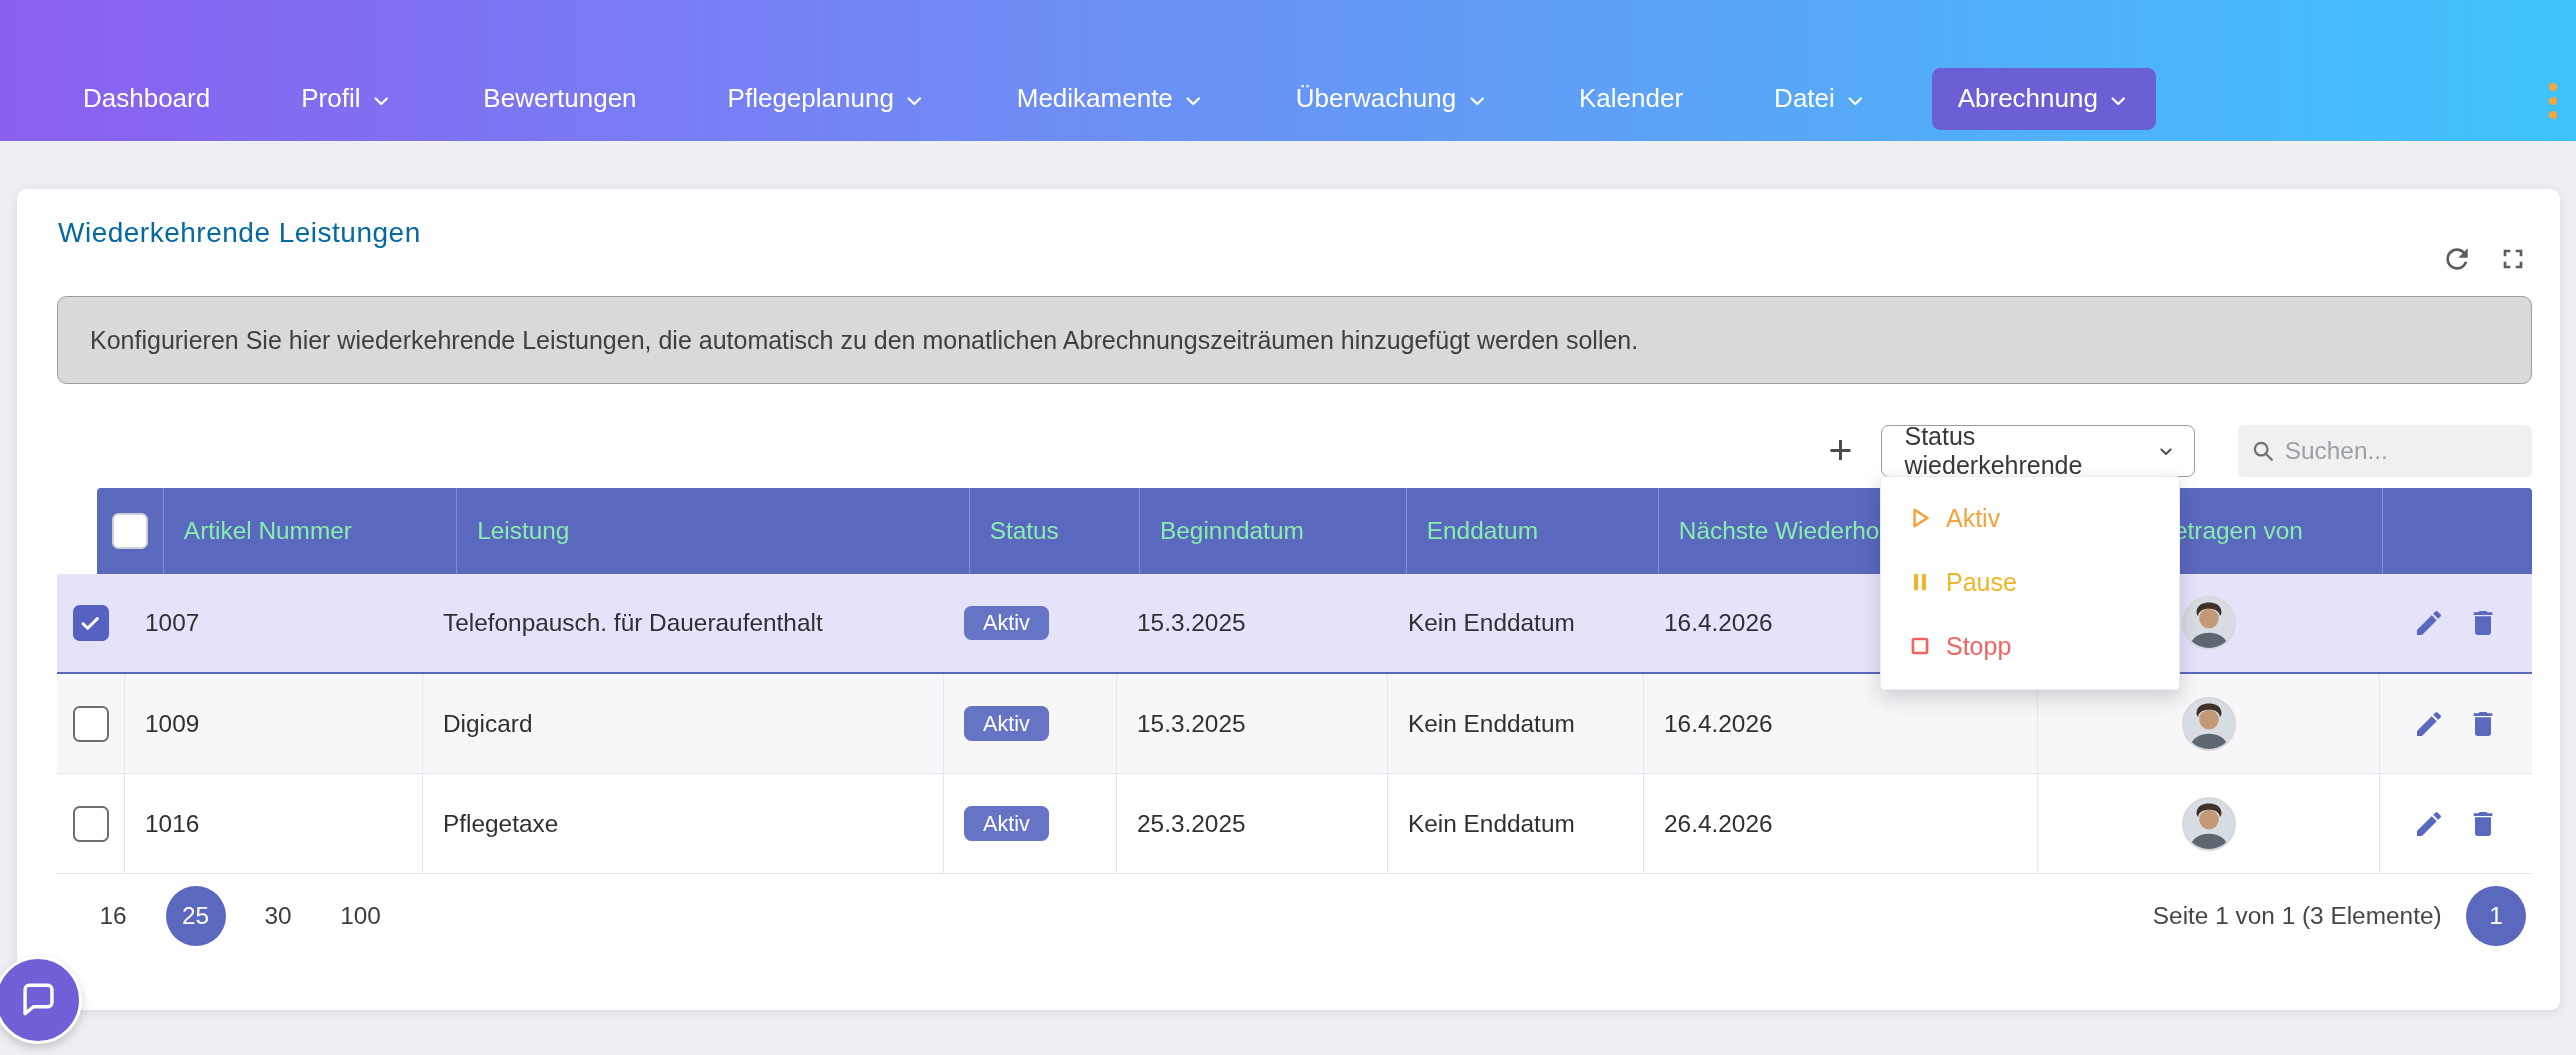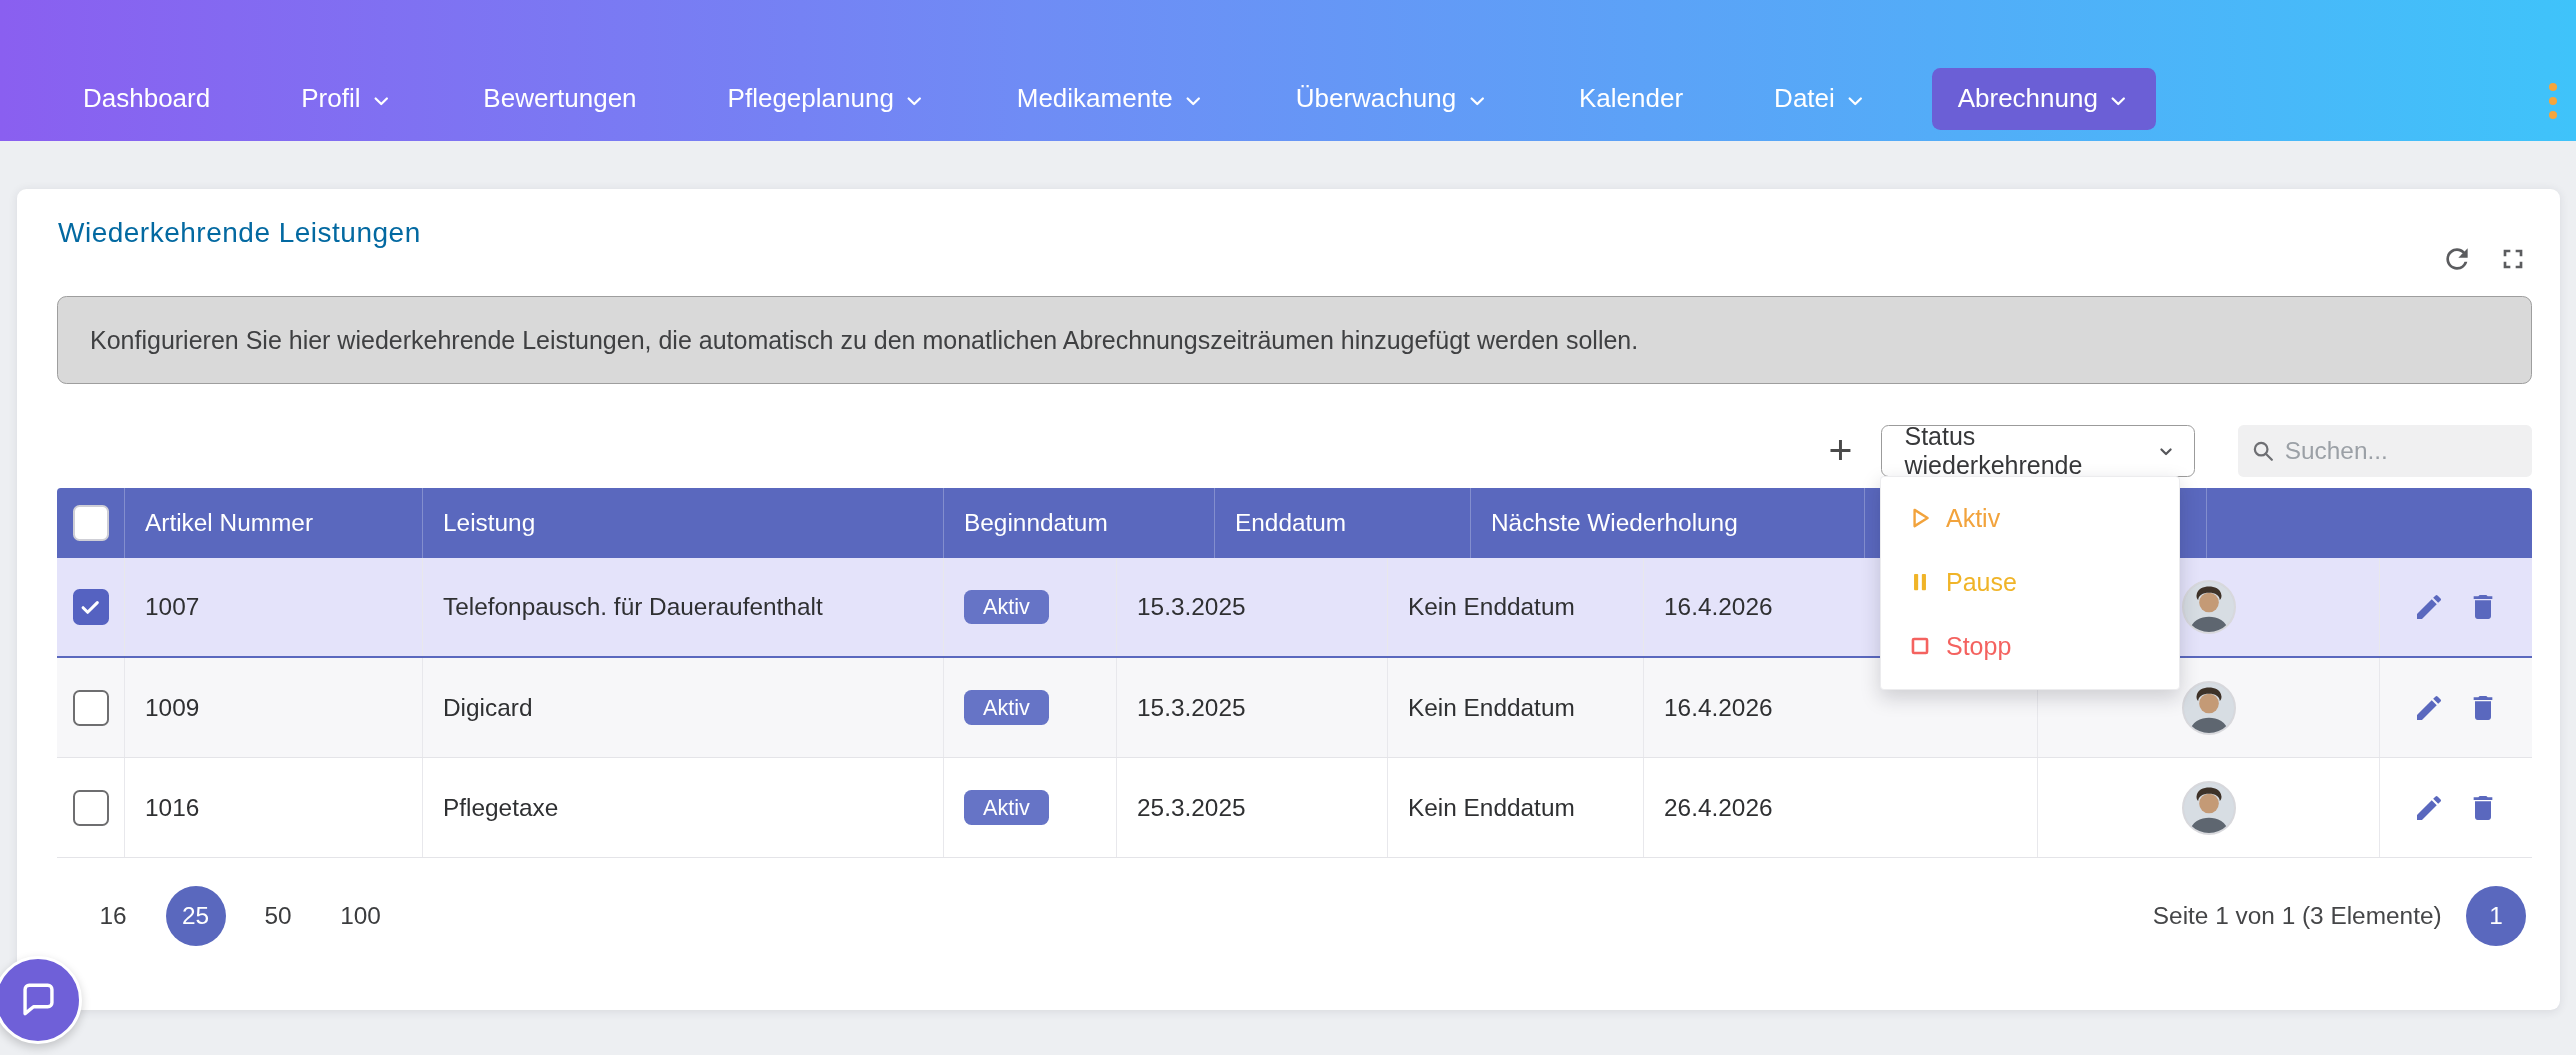--- a/index.html
+++ b/index.html
@@ -71,21 +71,21 @@
   .search-box svg { width:24.4px; height:24.4px; flex:0 0 auto; }
   .search-box input {
     border:none; outline:none; background:transparent; width:100%;
     font-family:inherit; font-size:24.4px; color:#37383A;
   }
   .search-box input::placeholder { color:#9BA0A6; }
 
   
   .table { position:absolute; left:40px; top:299px; width:2475px; }
   .t-row { display:flex; align-items:stretch; }
-  .t-head { background:#5A68BE; color:#ffffff; height:70px; border-radius:3.8px 3.8px 0 0; }
+  .t-head { background:#5A68BE; color:#86efac; height:86px; border-radius:3.8px 3.8px 0 0;margin-left:40px; }
   .t-body-row { height:100px; background:#fff; border-bottom:1.9px solid #E4E4E8; }
   .t-body-row.selected { background:#E4E3FA; border-bottom:2.8px solid #5A68BE; }
   .t-body-row.striped { background:#F7F7F9; }
   .cell {
     display:flex; align-items:center; padding-left:20px;
     font-size:24.4px; overflow:hidden; white-space:nowrap;
   }
   .t-head .cell { border-right:0.9px solid rgba(255,255,255,0.25); font-weight:400; }
   .t-head .cell:last-child { border-right:none; }
   .t-body-row .cell { border-right:1.9px solid #E8E8EC; color:#2F3032; }
@@ -262,20 +262,21 @@
     <input type="text" placeholder="Suchen..." style="">
   </div>
 
   <div class="table">
     <div class="t-row t-head">
       <div class="cell c0">
         <div class="checkbox"></div>
       </div>
       <div class="cell c1">Artikel Nummer</div>
       <div class="cell c2">Leistung</div>
+      <div class="cell c3">Status</div>
       <div class="cell c4">Beginndatum</div>
       <div class="cell c5">Enddatum</div>
       <div class="cell c6">Nächste Wiederholung</div>
       <div class="cell c7">Eingetragen von</div>
       <div class="cell c8"></div>
     </div>
 
     <div class="t-row t-body-row selected">
       <div class="cell c0">
           <div class="checkbox checked">
@@ -395,21 +396,21 @@
       <svg viewBox="0 0 24 24">
           <rect x="5.5" y="5.5" width="13" height="13" fill="none" stroke="currentColor" stroke-width="2.4" rx="1"></rect>
         </svg>
       <span>Stopp</span>
     </div>
   </div>
 
   <div class="page-sizes">
     <div class="size-opt">16</div>
     <div class="size-opt selected">25</div>
-    <div class="size-opt">50</div>
+    <div class="size-opt">30</div>
     <div class="size-opt">100</div>
   </div>
   <div class="page-summary-wrap">
     <span class="page-summary">Seite 1 von 1 (3 Elemente)</span>
     <div class="page-num">1</div>
   </div>
 </div>
 
 <div class="chat-fab">
   <svg viewBox="0 0 24 24">

